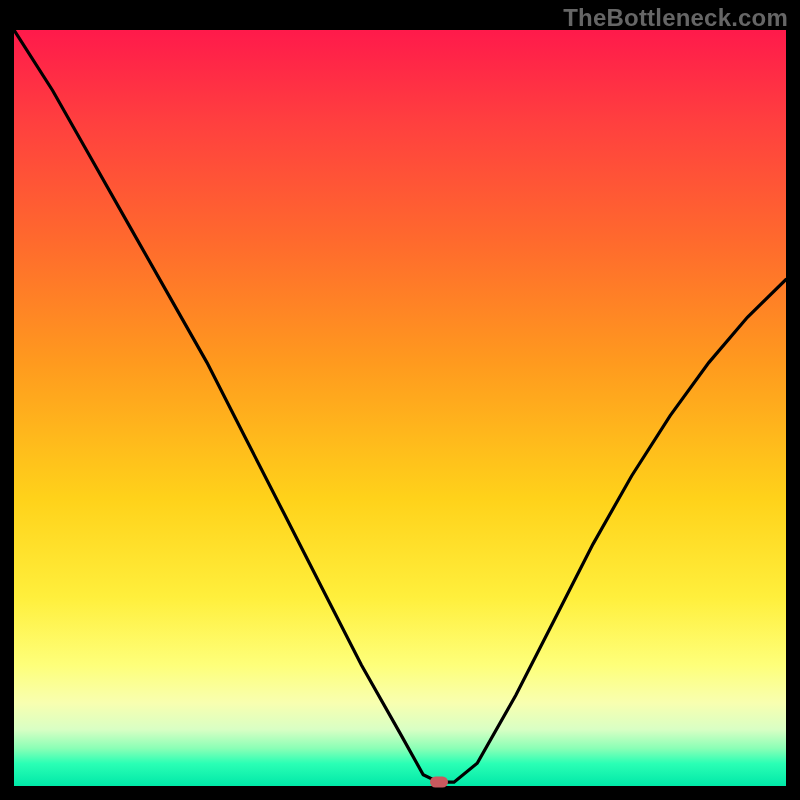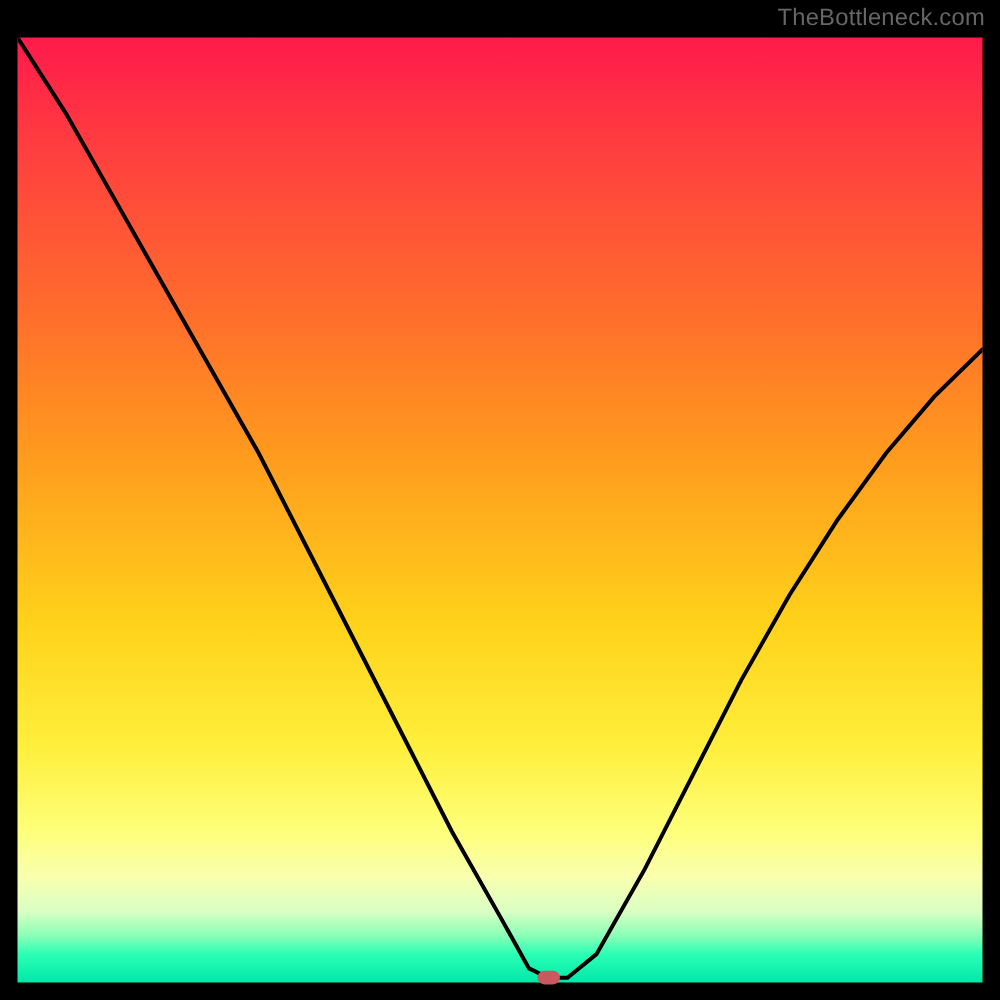--- a/index.html
+++ b/index.html
@@ -15,22 +15,22 @@
     position: relative;
     width: 800px;
     height: 800px;
     background: #000;
   }
   .watermark {
     position: absolute;
     top: 4px;
     right: 12px;
     color: #666;
-    font-size: 19px;
-    font-weight: 400;
+    font-size: 24px;
+    font-weight: 700;
     z-index: 5;
     letter-spacing: 0.2px;
   }
   .plot {
     position: absolute;
     left: 14px;
     top: 30px;
     width: 772px;
     height: 756px;
     background: linear-gradient(

